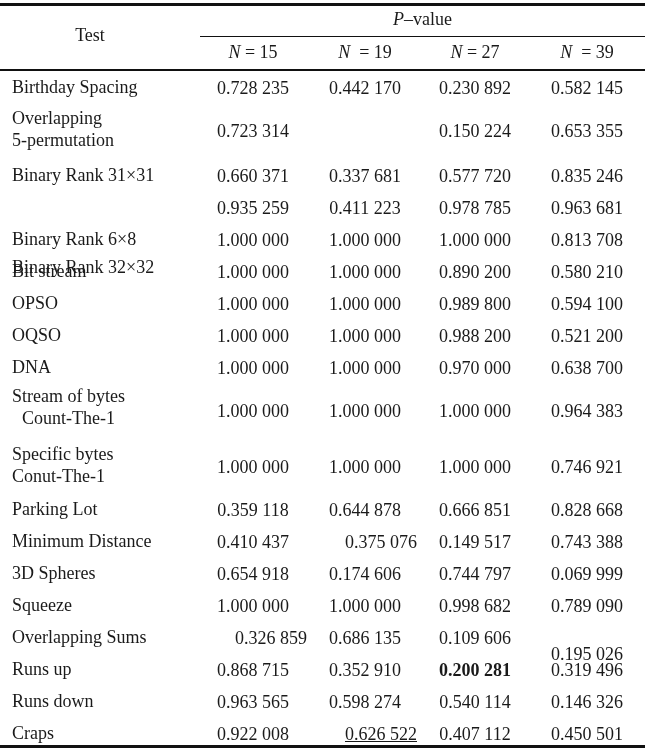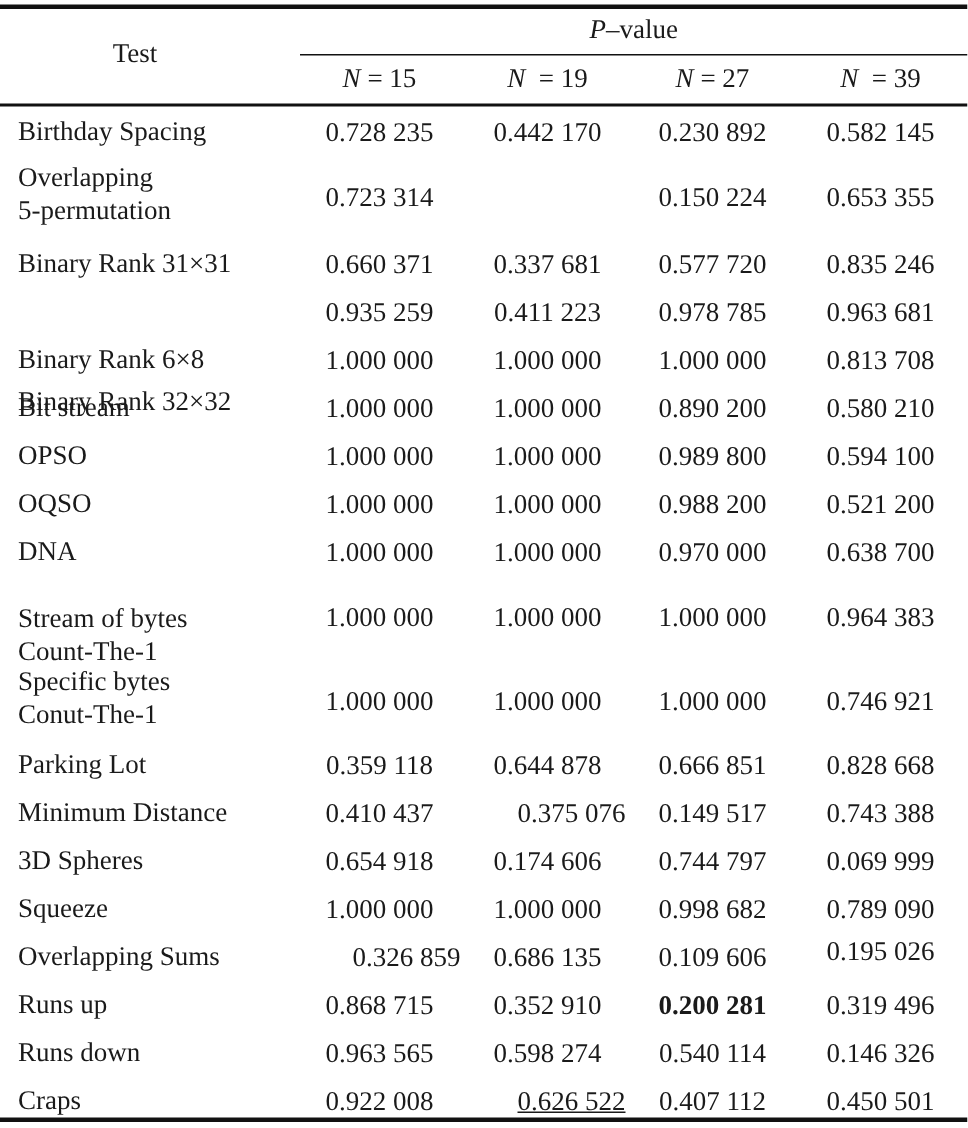--- a/index.html
+++ b/index.html
@@ -89,21 +89,21 @@
         <div class="v" style="left: 532px; top: 5px; line-height: 22px;">0.521 200</div>
       </div>
       <div class="row" style="top: 352px; height: 30px;">
         <div class="label" style="top: 4px;">DNA</div>
         <div class="v" style="left: 198px; top: 5px; line-height: 22px;">1.000 000</div>
         <div class="v" style="left: 310px; top: 5px; line-height: 22px;">1.000 000</div>
         <div class="v" style="left: 420px; top: 5px; line-height: 22px;">0.970 000</div>
         <div class="v" style="left: 532px; top: 5px; line-height: 22px;">0.638 700</div>
       </div>
       <div class="row" style="top: 384px; height: 52px;">
-        <div class="label" style="top: 17px;">Stream of bytes
+        <div class="label" style="top: 1px; text-align: center;">Stream of bytes
 Count-The-1</div>
         <div class="v" style="left: 198px; top: 16px; line-height: 22px;">1.000 000</div>
         <div class="v" style="left: 310px; top: 16px; line-height: 22px;">1.000 000</div>
         <div class="v" style="left: 420px; top: 16px; line-height: 22px;">1.000 000</div>
         <div class="v" style="left: 532px; top: 16px; line-height: 22px;">0.964 383</div>
       </div>
       <div class="row" style="top: 440px; height: 52px;">
         <div class="label" style="top: 3px;">Specific bytes
 Conut-The-1</div>
         <div class="v" style="left: 198px; top: 16px; line-height: 22px;">1.000 000</div>
@@ -137,21 +137,21 @@
         <div class="v" style="left: 198px; top: 5px; line-height: 22px;">1.000 000</div>
         <div class="v" style="left: 310px; top: 5px; line-height: 22px;">1.000 000</div>
         <div class="v" style="left: 420px; top: 5px; line-height: 22px;">0.998 682</div>
         <div class="v" style="left: 532px; top: 5px; line-height: 22px;">0.789 090</div>
       </div>
       <div class="row" style="top: 622px; height: 30px;">
         <div class="label" style="top: 4px;">Overlapping Sums</div>
         <div class="v" style="left: 216px; top: 5px; line-height: 22px;">0.326 859</div>
         <div class="v" style="left: 310px; top: 5px; line-height: 22px;">0.686 135</div>
         <div class="v" style="left: 420px; top: 5px; line-height: 22px;">0.109 606</div>
-        <div class="v" style="left: 532px; top: 1px; line-height: 22px;">0.195 026</div>
+        <div class="v" style="left: 532px; top: 21px; line-height: 22px;">0.195 026</div>
       </div>
       <div class="row" style="top: 654px; height: 30px;">
         <div class="label" style="top: 4px;">Runs up</div>
         <div class="v" style="left: 198px; top: 5px; line-height: 22px;">0.868 715</div>
         <div class="v" style="left: 310px; top: 5px; line-height: 22px;">0.352 910</div>
         <div class="v" style="left: 420px; top: 5px; line-height: 22px; font-weight: bold;">0.200 281</div>
         <div class="v" style="left: 532px; top: 5px; line-height: 22px;">0.319 496</div>
       </div>
       <div class="row" style="top: 686px; height: 30px;">
         <div class="label" style="top: 4px;">Runs down</div>

